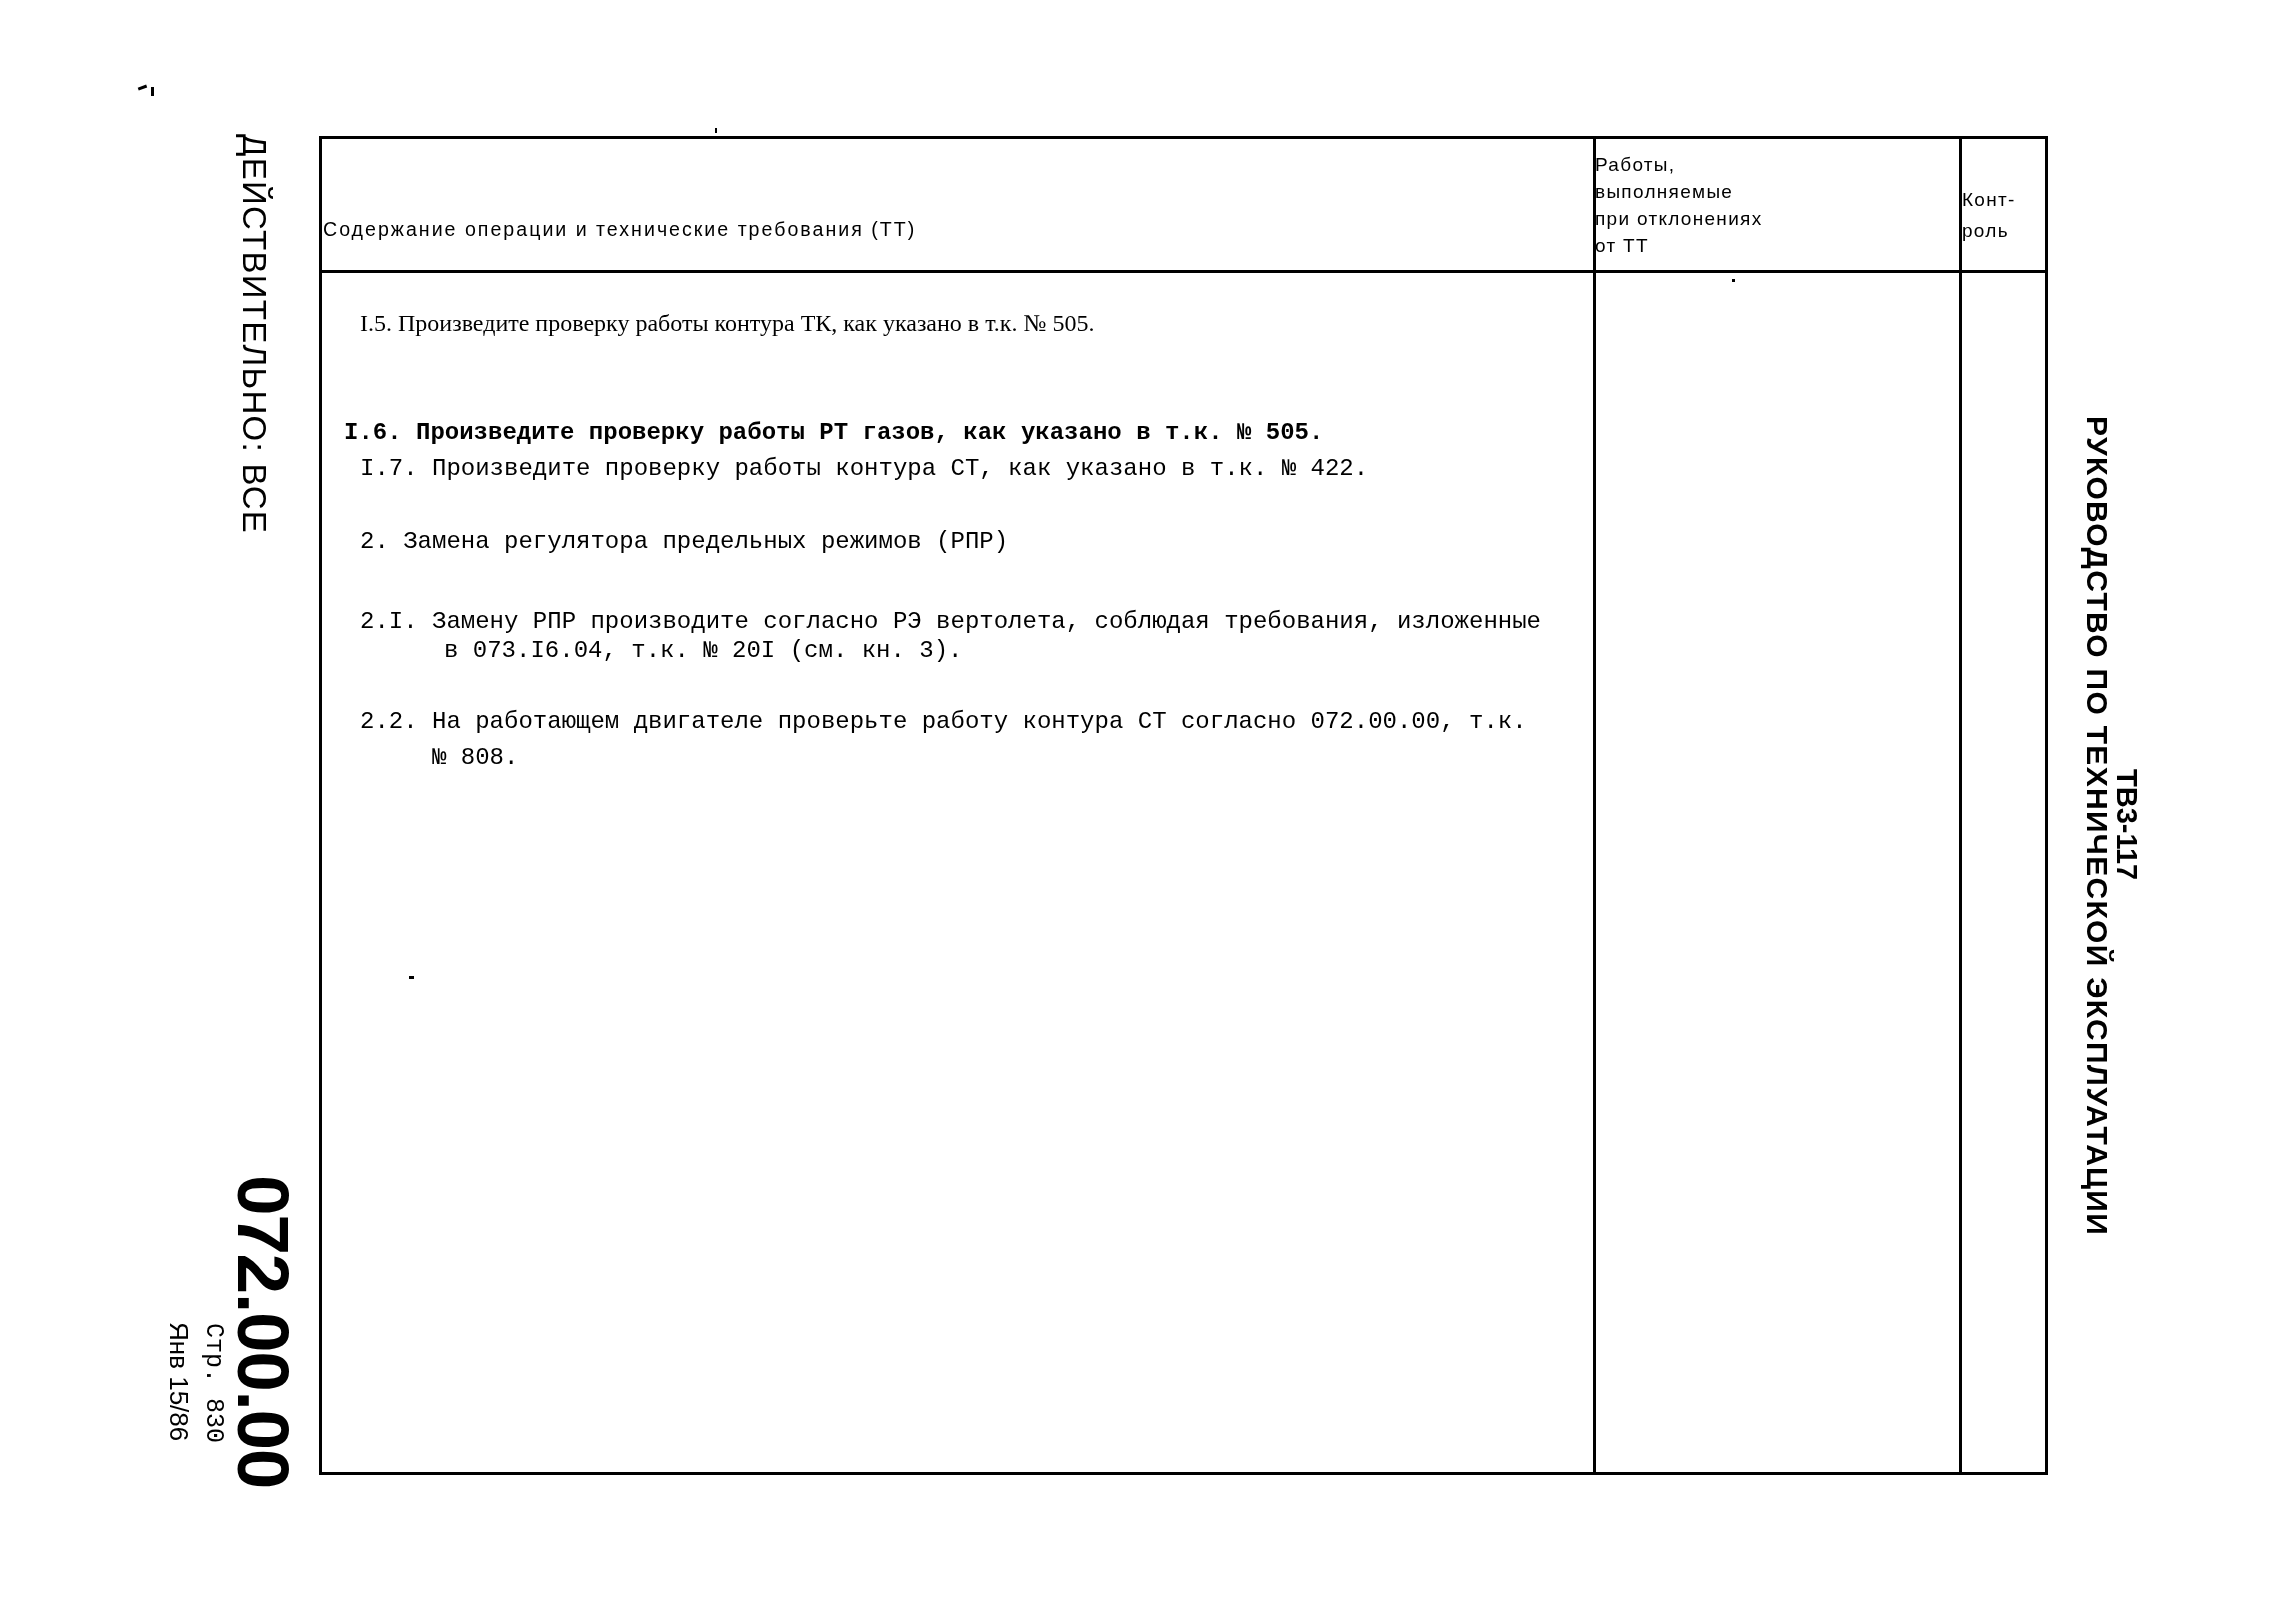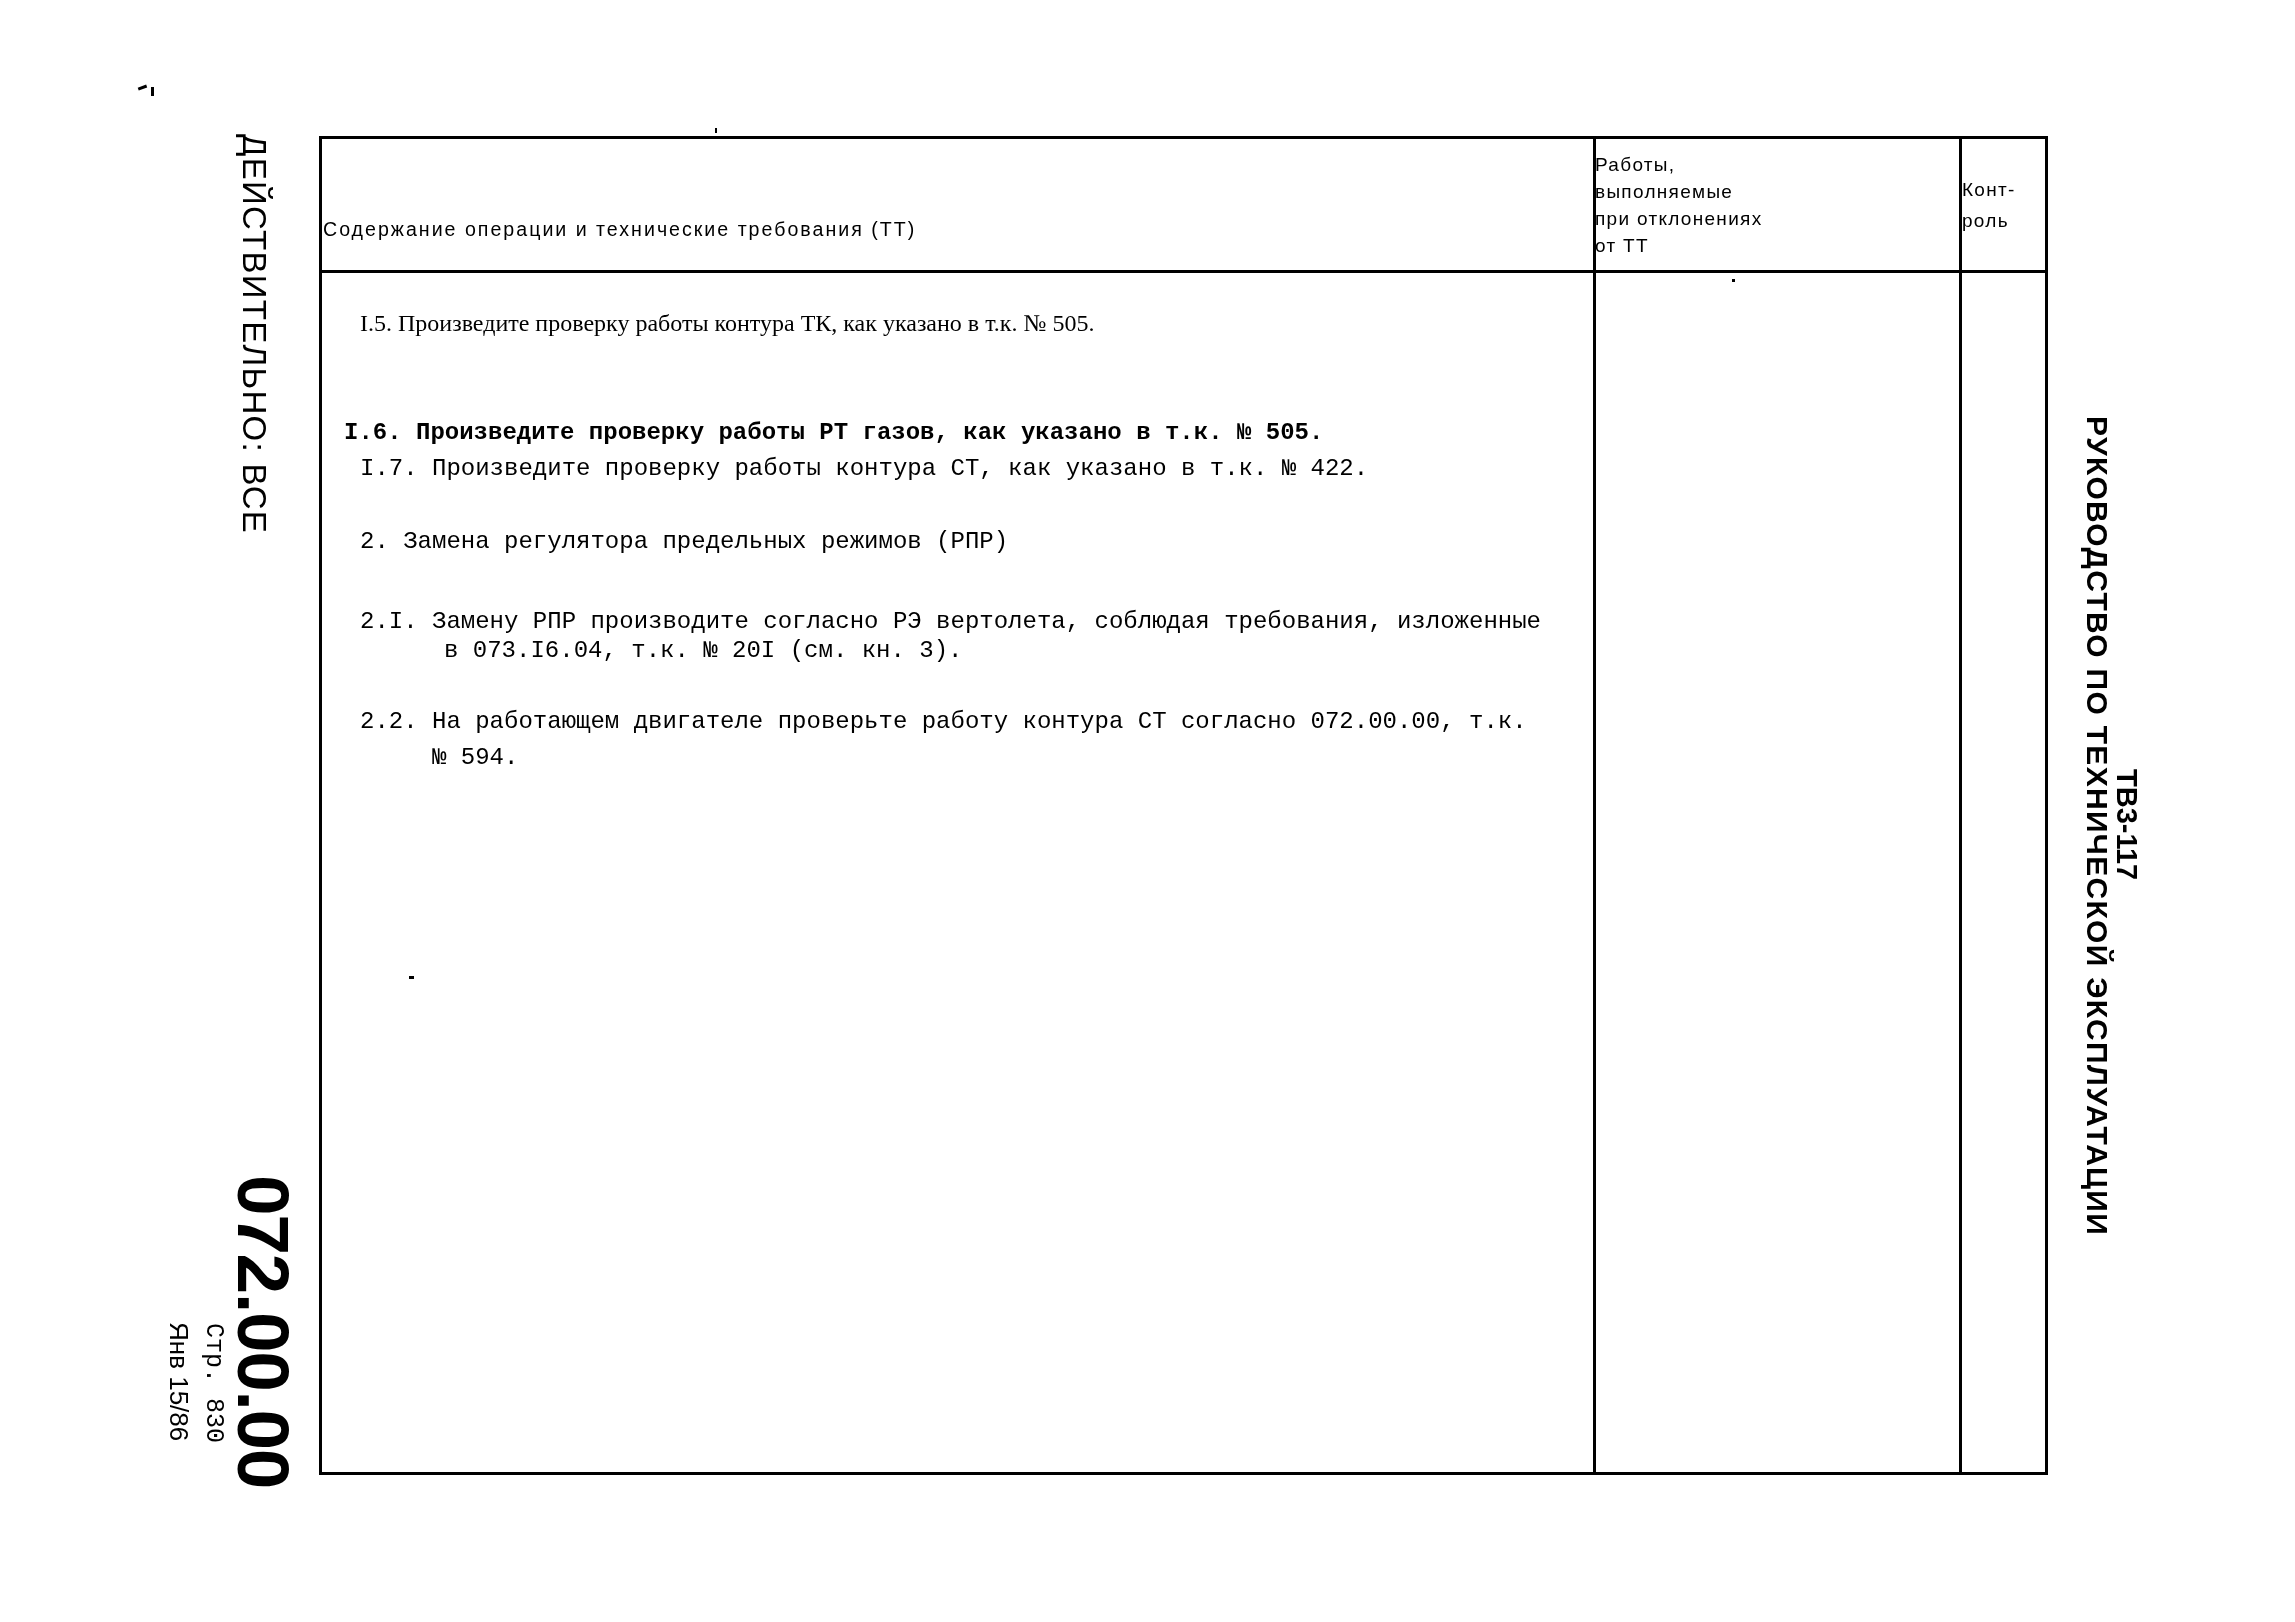--- a/index.html
+++ b/index.html
@@ -13,21 +13,21 @@
     .col-div.d1 { left: 1593px; }
     .col-div.d2 { left: 1959px; width: 3.3px; }
 
     
     .hdr-cell { position: absolute; top: 140px; height: 130px; display: flex; flex-direction: column;
       align-items: flex-start; justify-content: center; text-align: center;
       font-family: "Liberation Sans", sans-serif; }
     .hdr-main { left: 323px; width: 1269px; font-size: 19.6px; letter-spacing: 2px; margin-top: 24px; }
     .hdr-dev { left: 1595px; width: 364px; font-size: 19px; letter-spacing: 1.3px; line-height: 27px; }
     .hdr-ctrl { left: 1962px; width: 82px; font-size: 19px; letter-spacing: 1.3px; line-height: 31px;
-      justify-content: flex-start; padding-top: 34px; box-sizing: border-box; height: 130px; }
+      justify-content: flex-start; padding-top: 44px; box-sizing: border-box; height: 130px; }
 
     
     .line { position: absolute; font-family: "Liberation Mono", monospace; font-size: 24px;
       white-space: pre; line-height: 26px; }
     .bold { font-weight: bold; }
 
     
     .rot-cw { position: absolute; transform-origin: 0 0; transform: rotate(90deg); white-space: pre; }
     .left-valid { left: 273px; top: 134px; font-family: "Liberation Sans", sans-serif; font-size: 33px;
       letter-spacing: 1.3px; }
@@ -64,21 +64,21 @@
   <span>роль</span>
 </div>
 
 <div class="line" style="left:360px; top:310px;font-family:Liberation Serif, serif;">I.5. Произведите проверку работы контура ТК, как указано в т.к. № 505.</div>
 <div class="line bold" style="left:344px; top:384px;margin-top:36px;">I.6. Произведите проверку работы РТ газов, как указано в т.к. № 505.</div>
 <div class="line" style="left:360px; top:456px;">I.7. Произведите проверку работы контура СТ, как указано в т.к. № 422.</div>
 <div class="line" style="left:360px; top:529px;">2. Замена регулятора предельных режимов (РПР)</div>
 <div class="line" style="left:360px; top:599px;margin-top:10px;">2.I. Замену РПР производите согласно РЭ вертолета, соблюдая требования, изложенные</div>
 <div class="line" style="left:372px; top:638px;">     в 073.I6.04, т.к. № 20I (см. кн. 3).</div>
 <div class="line" style="left:360px; top:709px;">2.2. На работающем двигателе проверьте работу контура СТ согласно 072.00.00, т.к.</div>
-<div class="line" style="left:360px; top:745px;">     № 594.</div>
+<div class="line" style="left:360px; top:745px;">     № 808.</div>
 
 <div class="rot-cw left-valid">ДЕЙСТВИТЕЛЬНО: ВСЕ</div>
 <div class="rot-cw page-code">072.00.00</div>
 <div class="rot-cw page-num">Стр. 830</div>
 <div class="rot-cw page-date">Янв 15/86</div>
 
 <div class="rot-cw right-title">РУКОВОДСТВО ПО ТЕХНИЧЕСКОЙ ЭКСПЛУАТАЦИИ</div>
 <div class="rot-cw right-model">ТВ3-117</div>
 
 <div class="speck" style="left:138px; top:86px; width:9px; height:3.3px; transform:rotate(-20deg);"></div>

